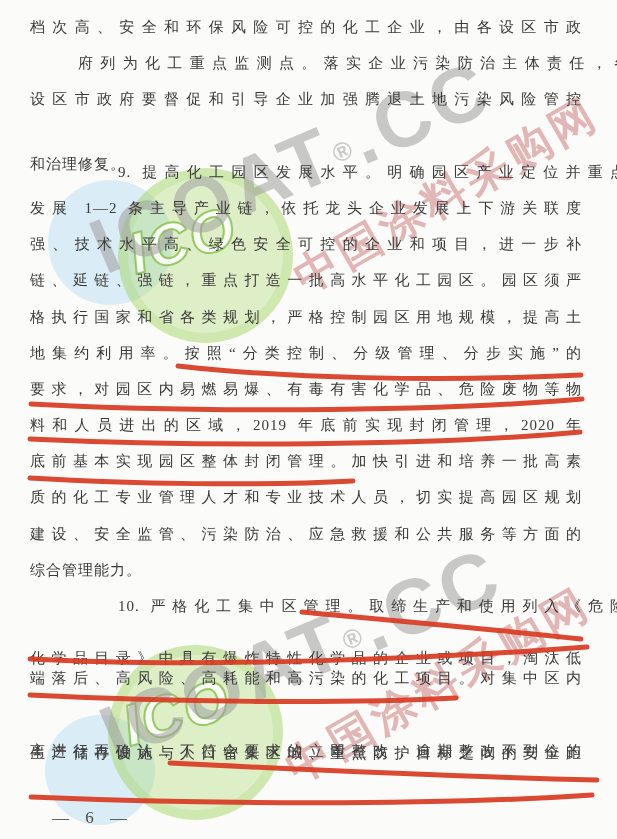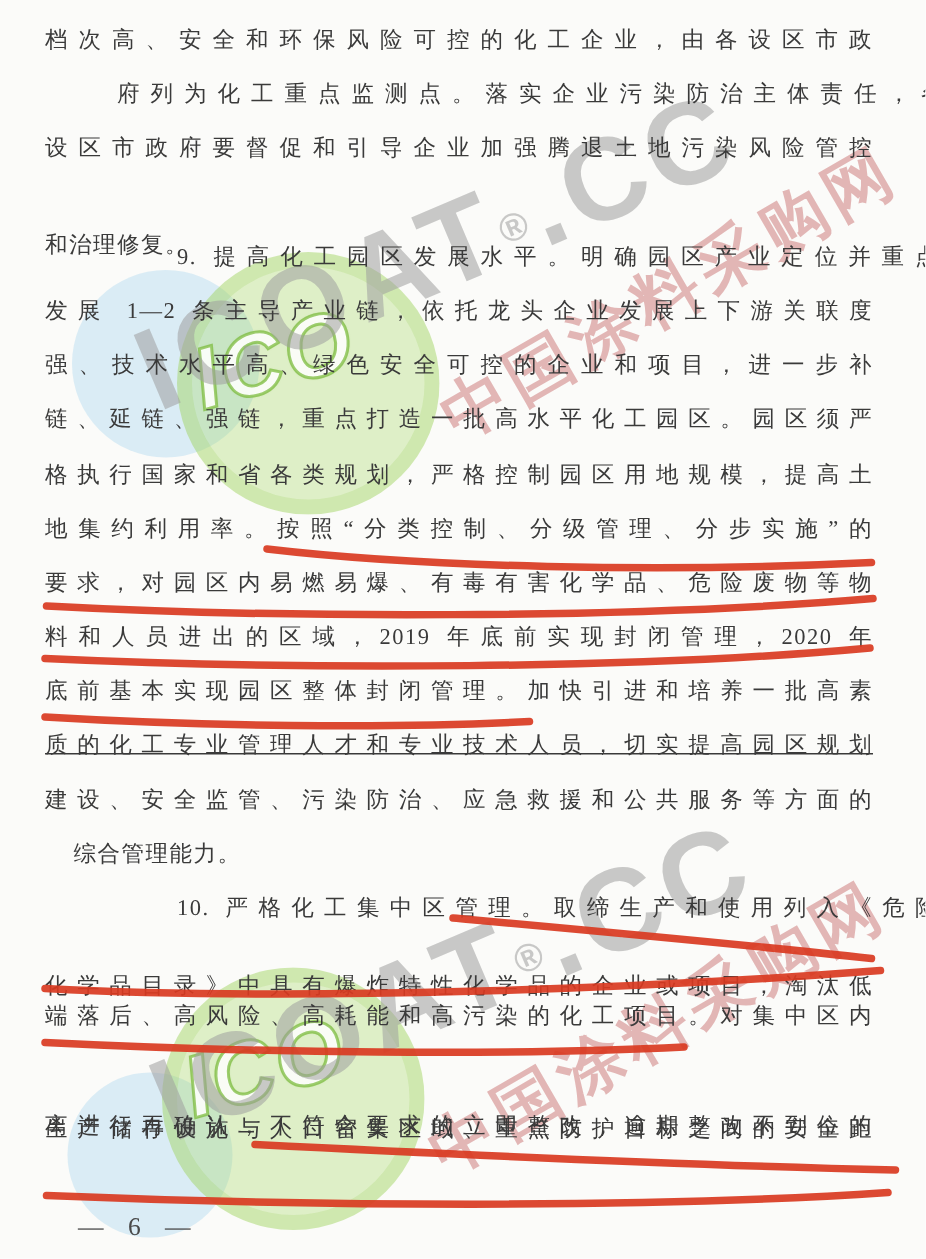--- a/index.html
+++ b/index.html
@@ -83,23 +83,23 @@
     <div class="line" style="top:123px;margin-top:28px;">和治理修复。</div>
     <div class="line fill indent" style="top:159px;">9. 提高化工园区发展水平。明确园区产业定位并重点</div>
     <div class="line fill" style="top:195px;">发展 1—2 条主导产业链，依托龙头企业发展上下游关联度</div>
     <div class="line fill" style="top:231px;">强、技术水平高、绿色安全可控的企业和项目，进一步补</div>
     <div class="line fill" style="top:267px;">链、延链、强链，重点打造一批高水平化工园区。园区须严</div>
     <div class="line fill" style="top:304px;">格执行国家和省各类规划，严格控制园区用地规模，提高土</div>
     <div class="line fill" style="top:340px;">地集约利用率。按照“分类控制、分级管理、分步实施”的</div>
     <div class="line fill" style="top:376px;">要求，对园区内易燃易爆、有毒有害化学品、危险废物等物</div>
     <div class="line fill" style="top:412px;">料和人员进出的区域，2019 年底前实现封闭管理，2020 年</div>
     <div class="line fill" style="top:448px;">底前基本实现园区整体封闭管理。加快引进和培养一批高素</div>
-    <div class="line fill" style="top:484px;text-decoration:underline;">质的化工专业管理人才和专业技术人员，切实提高园区规划</div>
+    <div class="line fill" style="top:484px;">质的化工专业管理人才和专业技术人员，切实提高园区规划</div>
     <div class="line fill" style="top:521px;">建设、安全监管、污染防治、应急救援和公共服务等方面的</div>
-    <div class="line" style="top:557px;margin-left:19px;">综合管理能力。</div>
+    <div class="line" style="top:557px;">综合管理能力。</div>
     <div class="line fill indent" style="top:593px;">10. 严格化工集中区管理。取缔生产和使用列入《危险</div>
     <div class="line fill" style="top:645px;">化学品目录》中具有爆炸特性化学品的企业或项目，淘汰低</div>
     <div class="line fill" style="top:665px;">端落后、高风险、高耗能和高污染的化工项目。对集中区内</div>
     <div class="line fill" style="top:740px;">生产储存设施与人口密集区域、重点防护目标之间的安全距</div>
     <div class="line fill" style="top:738px;">离进行再确认，不符合要求的立即整改，逾期整改不到位的</div>
     <div class="page-number">— 6 —</div>
   </div>
 
   <svg class="ink" width="617" height="839" viewBox="0 0 617 839">
     <path d="M178 366 C 280 378, 440 382, 581 375"></path>

